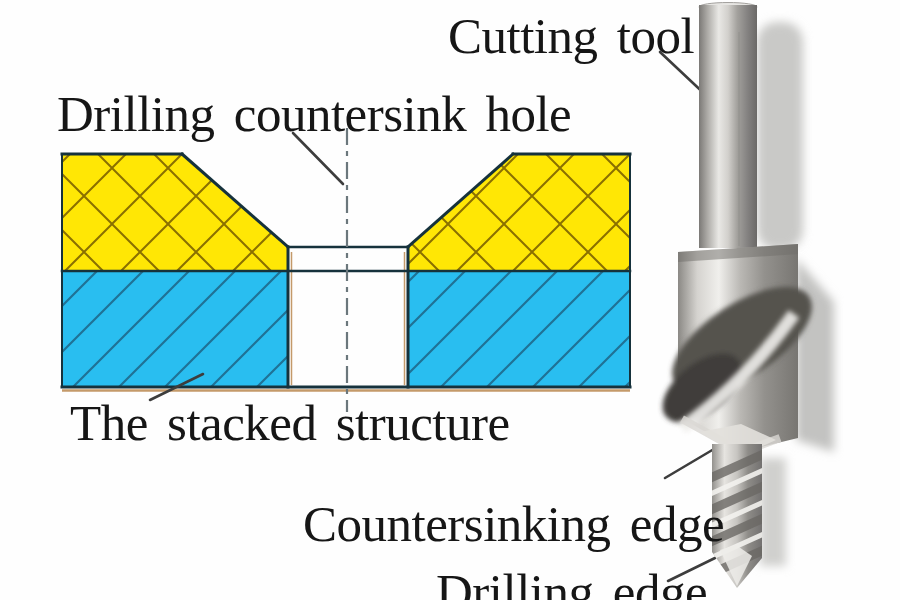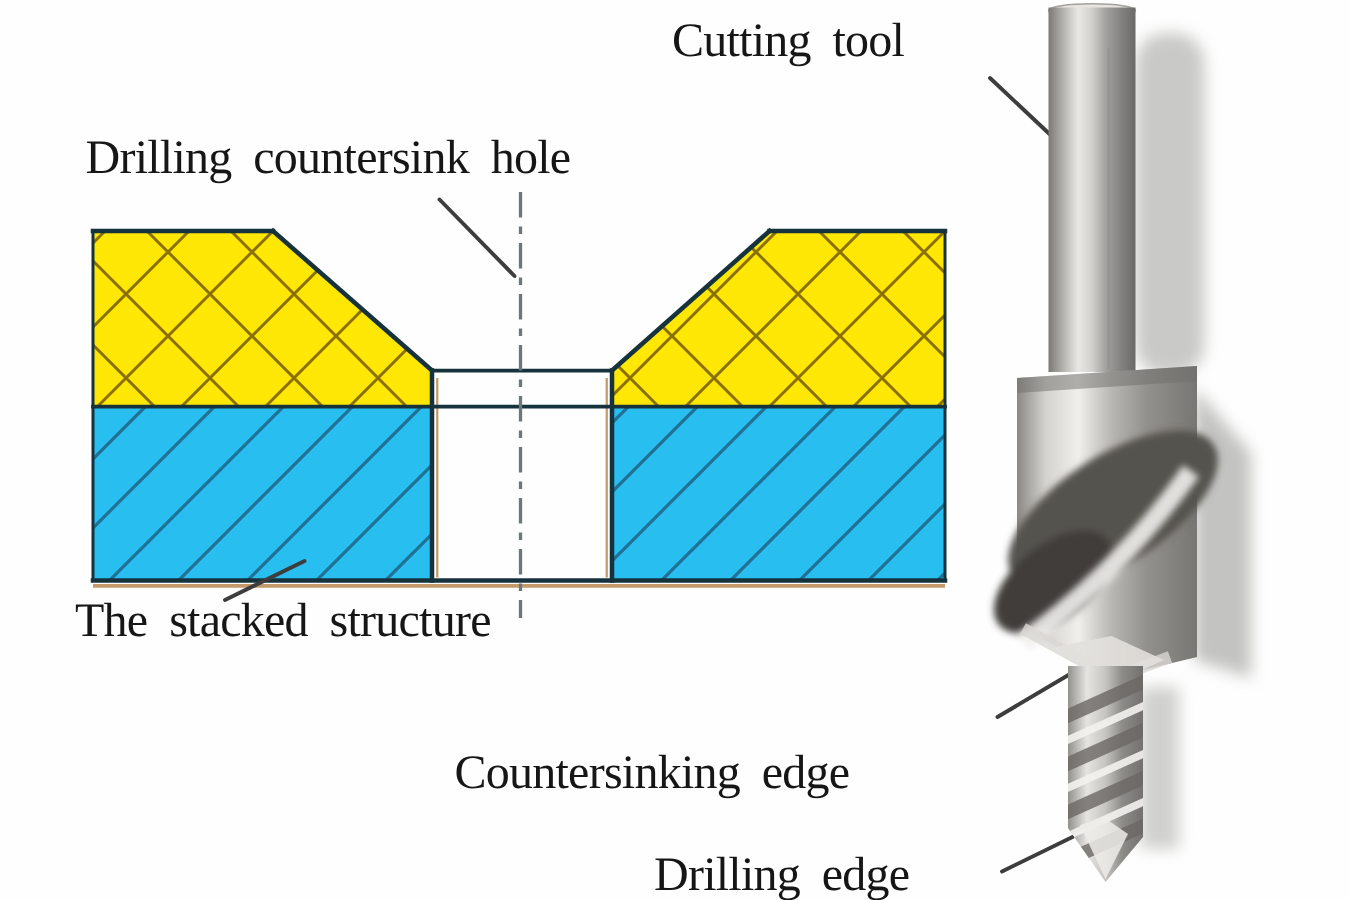--- a/index.html
+++ b/index.html
@@ -6,26 +6,26 @@
   body{
     width:900px;height:600px;position:relative;overflow:hidden;
     background:#fefefe;
     font-family:"Liberation Serif","DejaVu Serif",serif;
   }
   #stage{position:absolute;left:0;top:0;width:900px;height:600px;}
   svg#fig{position:absolute;left:0;top:0;}
   .lbl{
     position:absolute;
     font-family:"Liberation Serif","DejaVu Serif",serif;
-    font-size:32px;line-height:1.05;color:#161616;
+    font-size:51px;line-height:1.05;color:#161616;
     white-space:nowrap;word-spacing:7px;letter-spacing:-0.5px;
   }
   #lbl-cutting-tool{left:448px;top:10px;}
   #lbl-nominal{left:57px;top:88px;}
-  #lbl-stacked{left:50px;top:397px;}
+  #lbl-stacked{left:70px;top:397px;}
   #lbl-countersinking{left:303px;top:462px;margin-top:36px;}
   #lbl-drilling{left:436px;top:566px;}
   #logo{
     position:absolute;left:28px;top:520px;height:64px;
     display:flex;align-items:baseline;gap:7px;
     font-family:"Liberation Sans","DejaVu Sans",sans-serif;
     color:#8CC63F;
   }
   #logo .mark{position:relative;font-size:50px;line-height:60px;font-weight:normal;letter-spacing:1px;}
   #logo .mark .dot{

